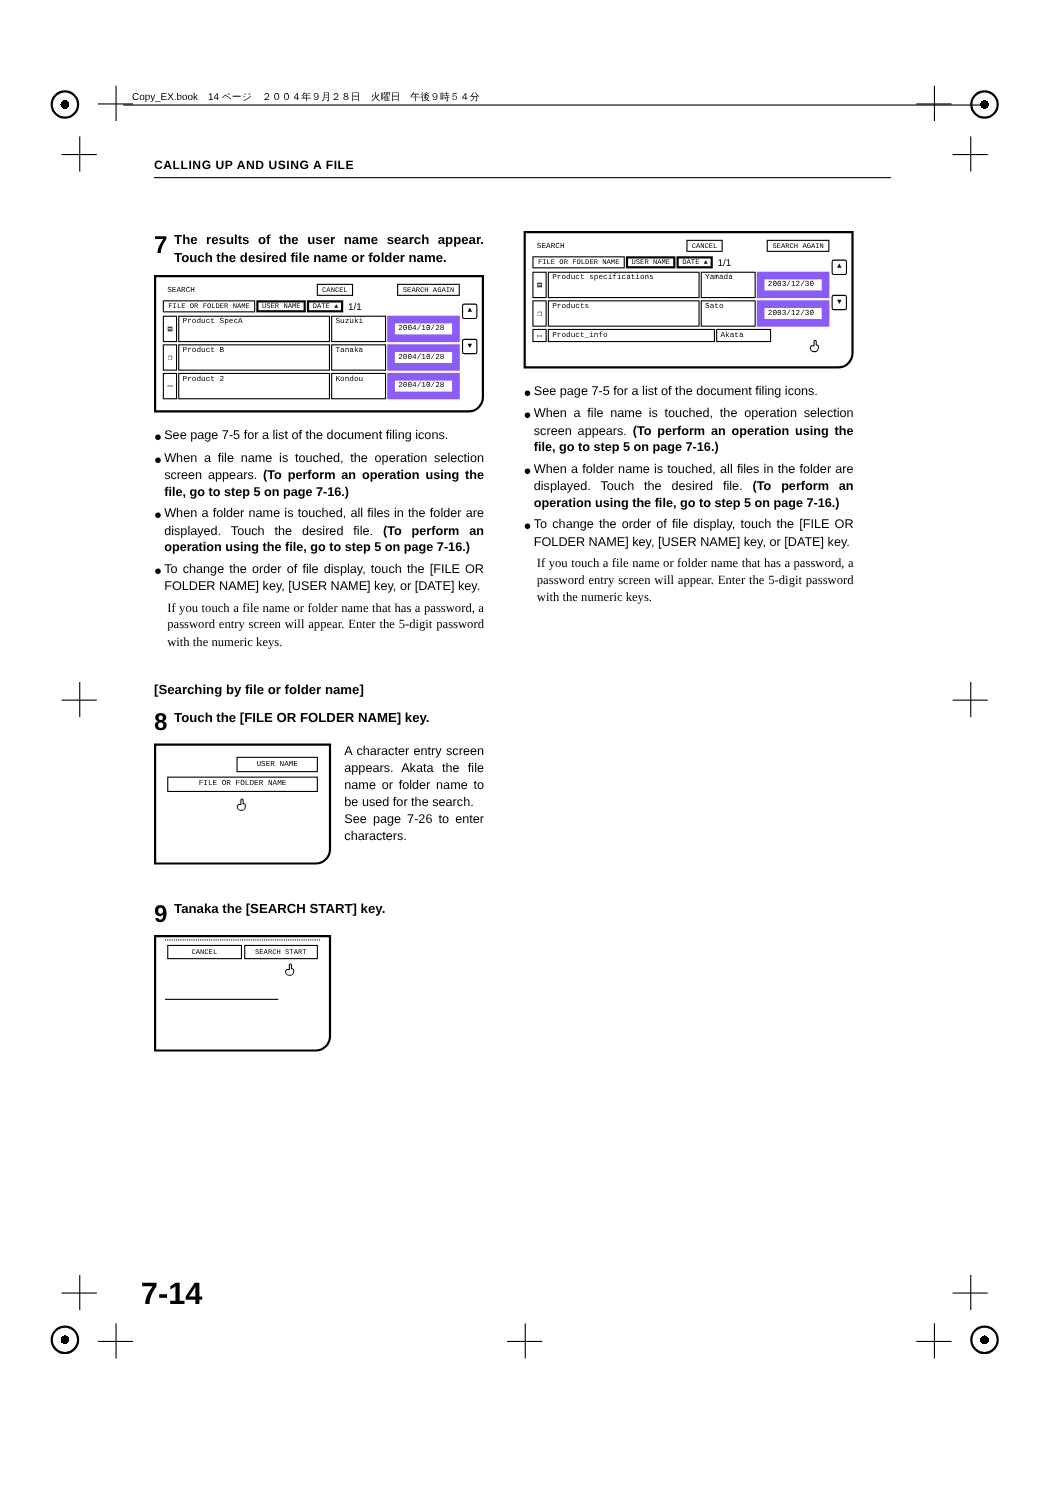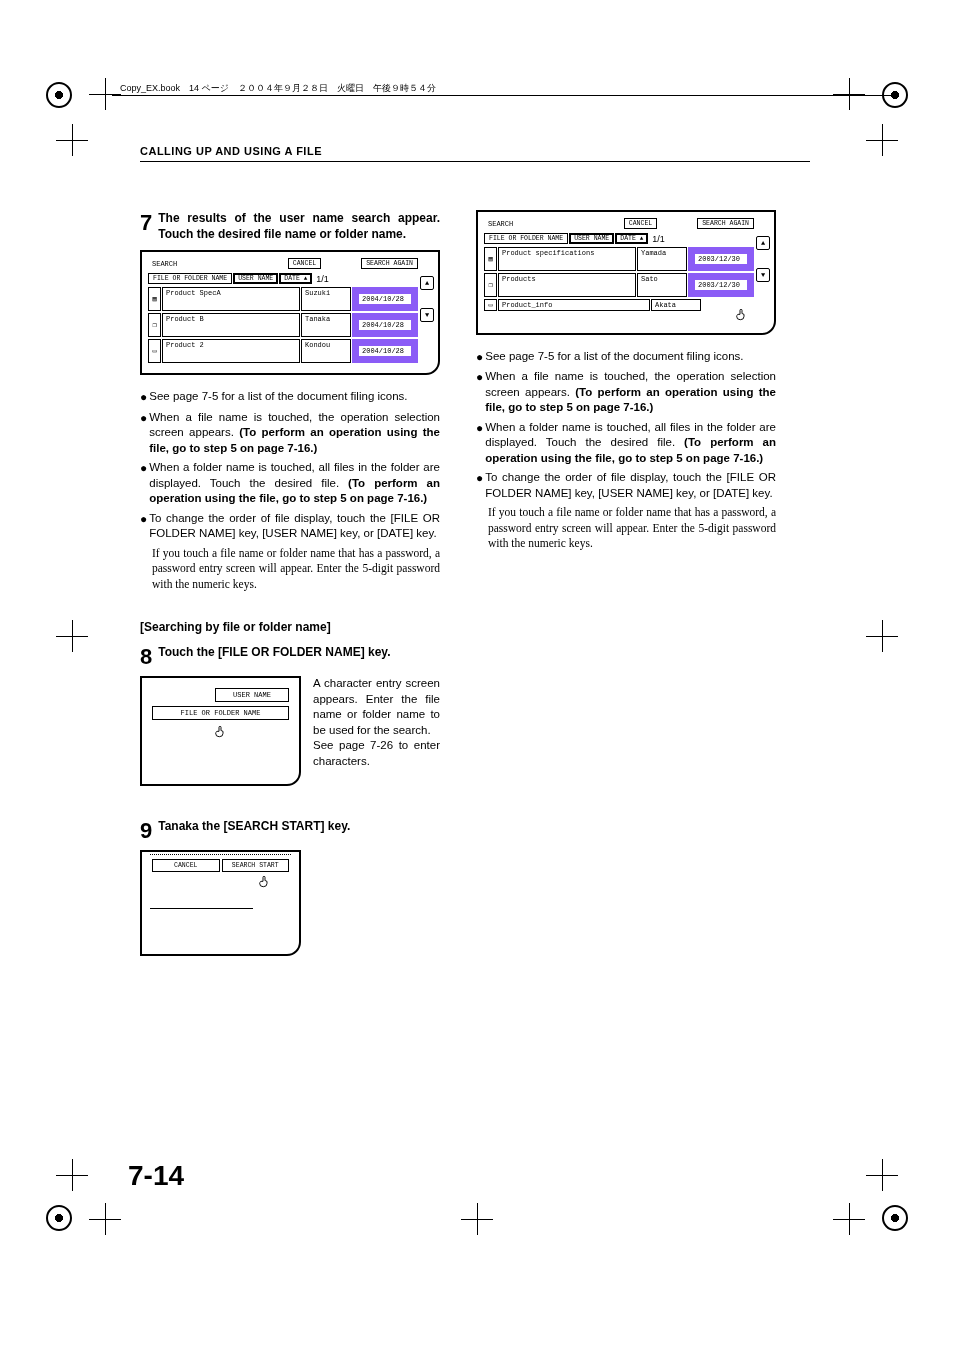--- a/index.html
+++ b/index.html
@@ -332,21 +332,21 @@
         <div class="panel small">
           <div class="inbtn">USER NAME</div>
           <div class="inbtn full">FILE OR FOLDER NAME</div>
           <div style="text-align:center; margin-top:2px;">
             <svg class="hand" viewBox="0 0 24 24">
                 <path fill="none" stroke="#000" stroke-width="1.4" d="M9 11V5a1.5 1.5 0 013 0v5h1a2 2 0 012 2v2a5 5 0 01-5 5h-1a5 5 0 01-5-5v-1l2-2h3z"></path>
               </svg>
           </div>
         </div>
         <div class="step8txt">
-          <div>A character entry screen appears. Enter the file name or folder name to be used for the search.</div>
+          <div>A character entry screen appears. Akata the file name or folder name to be used for the search.</div>
           <div>See page 7-26 to enter characters.</div>
         </div>
       </div>
 
       <div class="step-head" style="margin-top:18px;">
         <div class="step-num">9</div>
         <div class="step-title">Tanaka the [SEARCH START] key.</div>
       </div>
       <div class="panel small2">
         <div style="border-top:1px dotted #000; margin:0 2px 0 2px;"></div>

